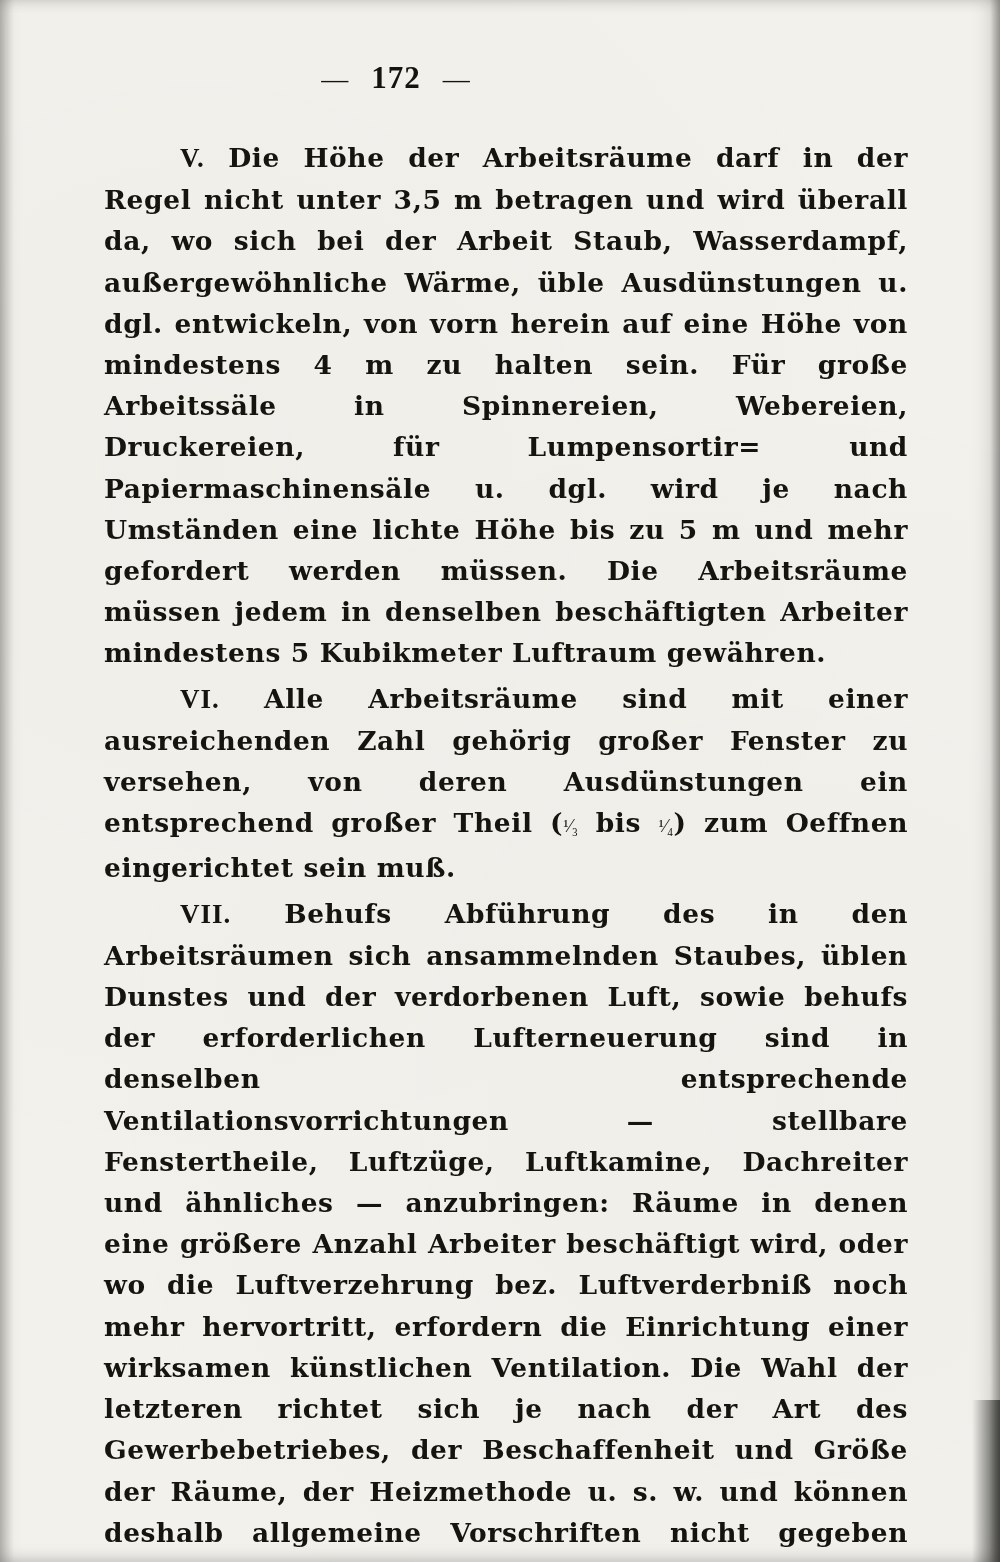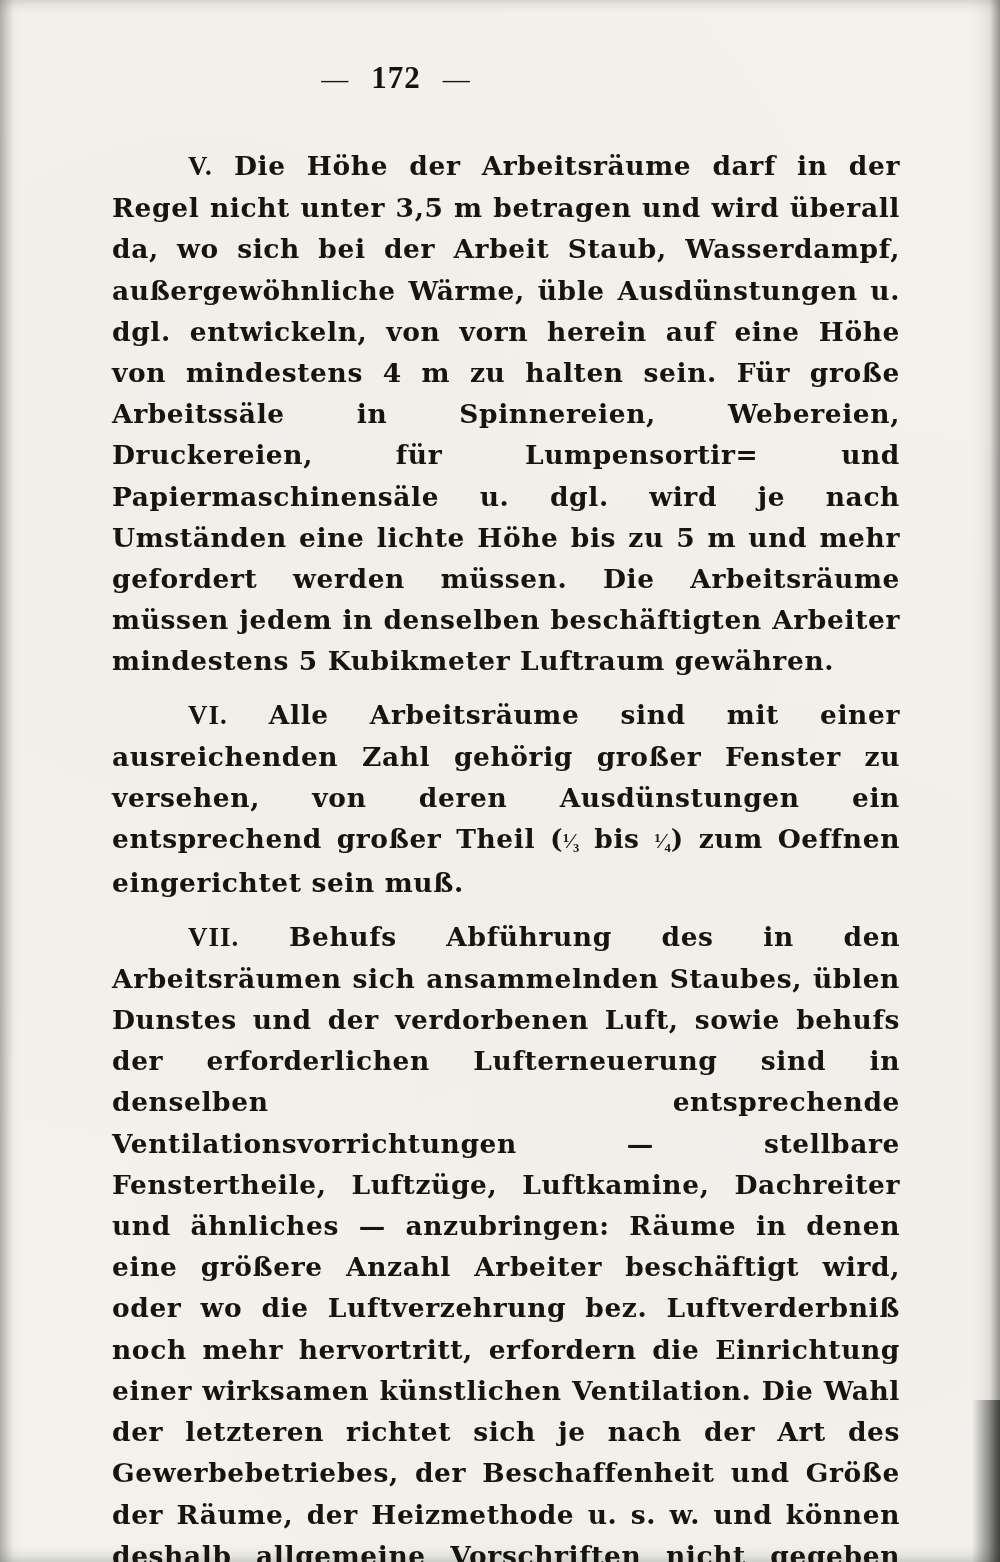--- a/index.html
+++ b/index.html
@@ -85,43 +85,43 @@
     left: 100px;
     top: 133px;
     width: 812px;
   }
 
   .para {
     font-size: 26.5px;
     line-height: 41.2px;
     text-align: justify;
     color: #16140f;
-    margin: 12px;
+    margin: 4px;
     text-indent: 76px;
     letter-spacing: 0.1px;
     
     font-family: "DejaVu Serif", serif;
     font-weight: 600;
     -webkit-font-smoothing: none;
   }
   .para + .para {
     margin-top: 0px;
   }
 
   .numeral {
     font-family: "Liberation Serif", serif;
     font-weight: bold;
     font-size: 27px;
     letter-spacing: 1px;
   }
 
   .frac {
     font-family: "Liberation Serif", serif;
-    font-weight: bold;
-    font-size: 21px;
+    font-weight: normal;
+    font-size: 18px;
   }
 
   .sp { letter-spacing: 0.6px; }
 </style>
 </head>
 <body>
 
 <div id="page">
 
   <div class="gutter-left"></div>

